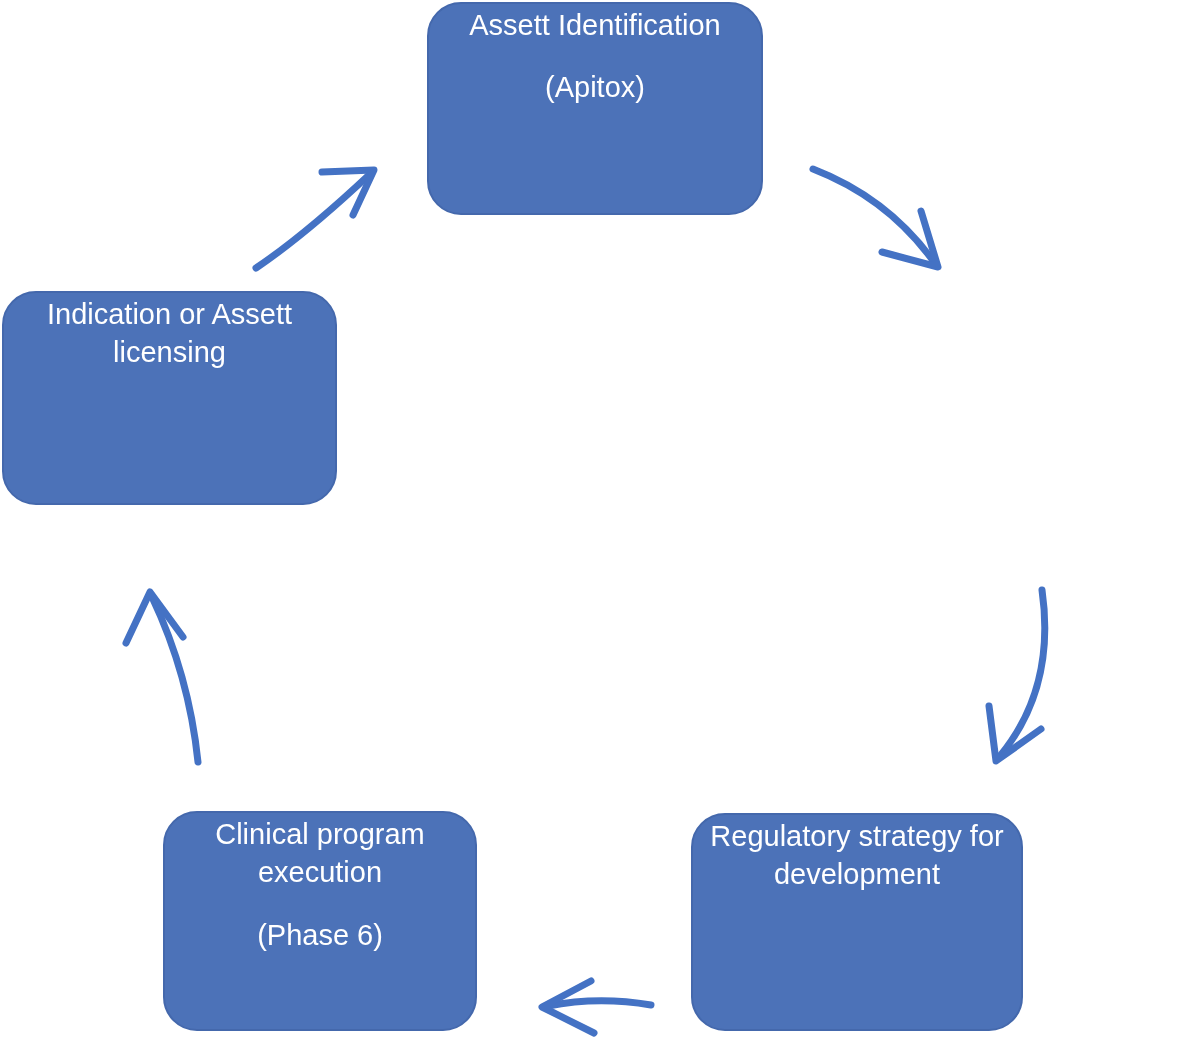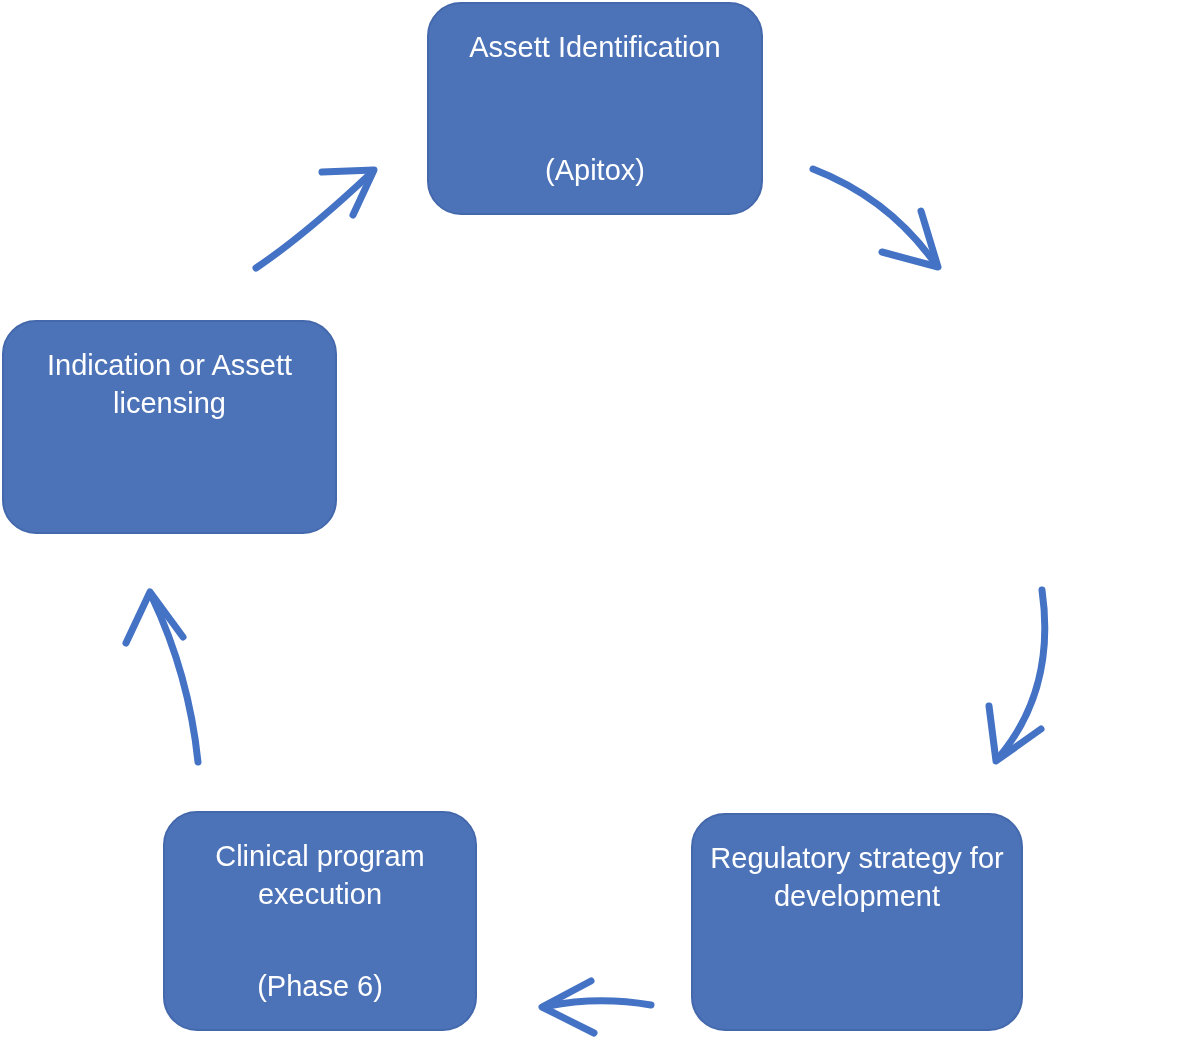--- a/index.html
+++ b/index.html
@@ -17,39 +17,39 @@
   }
   .node {
     position: absolute;
     background: var(--node-fill, #4C72B8);
     border: 2px solid var(--node-border, #4468AC);
     border-radius: 34px;
     color: var(--node-text, #ffffff);
     display: flex;
     flex-direction: column;
     align-items: center;
-    justify-content: space-between;
+    justify-content: flex-start;
     text-align: center;
     box-sizing: border-box;
-    padding: 24px 16px;
+    padding: 2px 16px;
   }
   .node .title {
     font-size: 29px;
     line-height: 1.32;
   }
   .node .subtitle {
     font-size: 29px;
     line-height: 1.32;
-    margin-top: 13px;
+    margin-top: 24px;
   }
   .node-top          { left: 427px; top: 2px;   width: 336px; height: 213px; }
   .node-right        { left: 855px; top: 310px; width: 331px; height: 214px; }
   .node-bottom-right { left: 691px; top: 813px; width: 332px; height: 218px; }
   .node-bottom-left  { left: 163px; top: 811px; width: 314px; height: 220px; }
-  .node-left         { left: 2px;   top: 320px; width: 335px; height: 214px; }
+  .node-left         { left: 2px;   top: 291px; width: 335px; height: 214px; }
 
   svg.arrows {
     position: absolute;
     left: 0;
     top: 0;
     width: 1190px;
     height: 1038px;
     pointer-events: none;
   }
   svg.arrows path, svg.arrows polyline {

